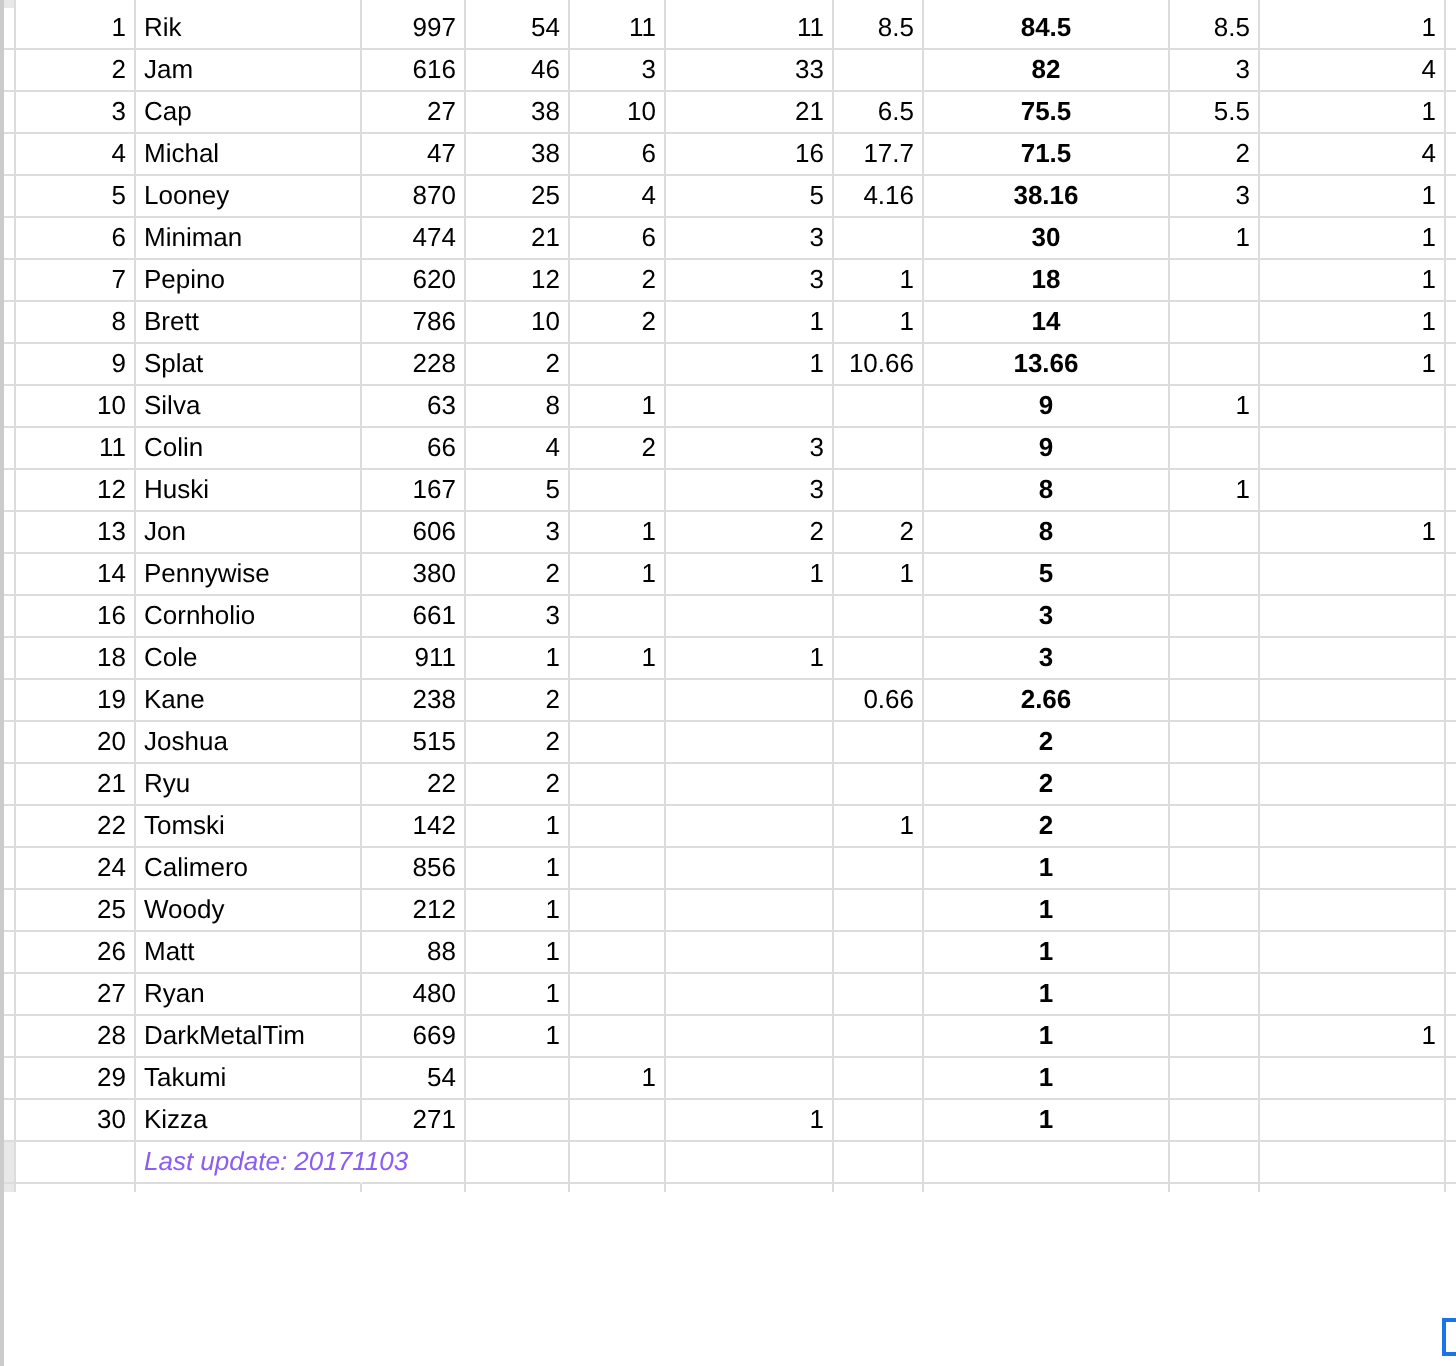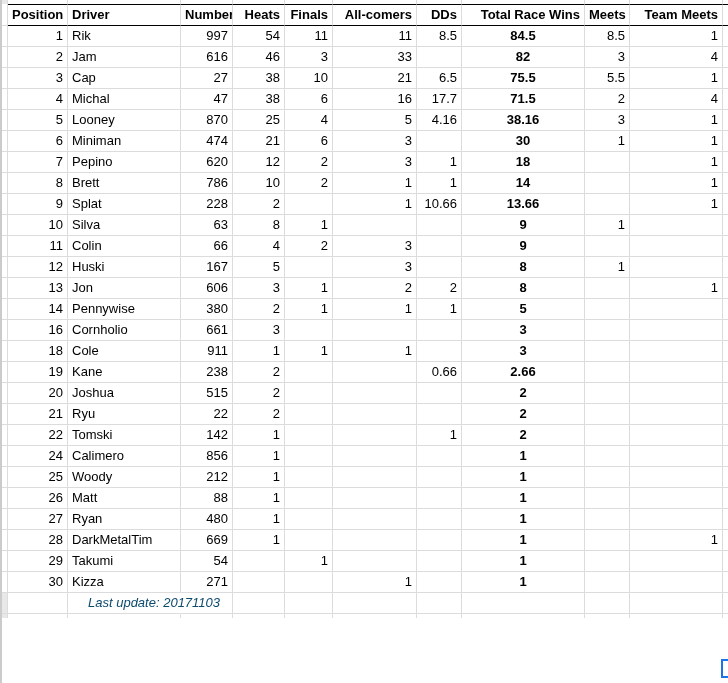--- a/index.html
+++ b/index.html
@@ -61,24 +61,24 @@
   
   tr.footer td{color:#b3b3b3;}
   tr.footer td.sliver{background:#e8e8e8;}
   tr.footer td.footer-driver{
     position:relative;
     border-right:1px solid transparent;
     text-align:left;
     overflow:visible;
   }
   tr.footer td.footer-driver span{
-    position:absolute;left:20px;top:0;
+    position:absolute;left:4px;top:0;
     font-style:italic;
     white-space:nowrap;
-    color:#0c4a6e;
+    color:#8b5cf6;
     z-index:2;
   }
   
   #selection-box{
     position:absolute;
     left:721px;top:659px;
     width:14px;height:15px;
     border:2px solid #1a73e8;
     background:transparent;
     z-index:4;
@@ -112,34 +112,20 @@
         <td></td>
           <td></td>
         <td></td>
           <td></td>
         <td></td>
           <td></td>
         <td></td>
           <td></td>
         <td class="rightpad"></td>
       </tr>
-      <tr>
-        <th class="sliver"></th>
-        <th>Position</th>
-        <th class="col-driver">Driver</th>
-        <th>Number</th>
-        <th>Heats</th>
-        <th>Finals</th>
-        <th>All-comers</th>
-        <th>DDs</th>
-        <th>Total Race Wins</th>
-        <th>Meets</th>
-        <th>Team Meets</th>
-        <th class="rightpad"></th>
-      </tr>
     </thead>
 
     <tbody>
   <tr>
     <td class="sliver"></td>
     <td>1</td>
     <td class="col-driver">Rik</td>
     <td>997</td>
     <td>54</td>
     <td>11</td>

